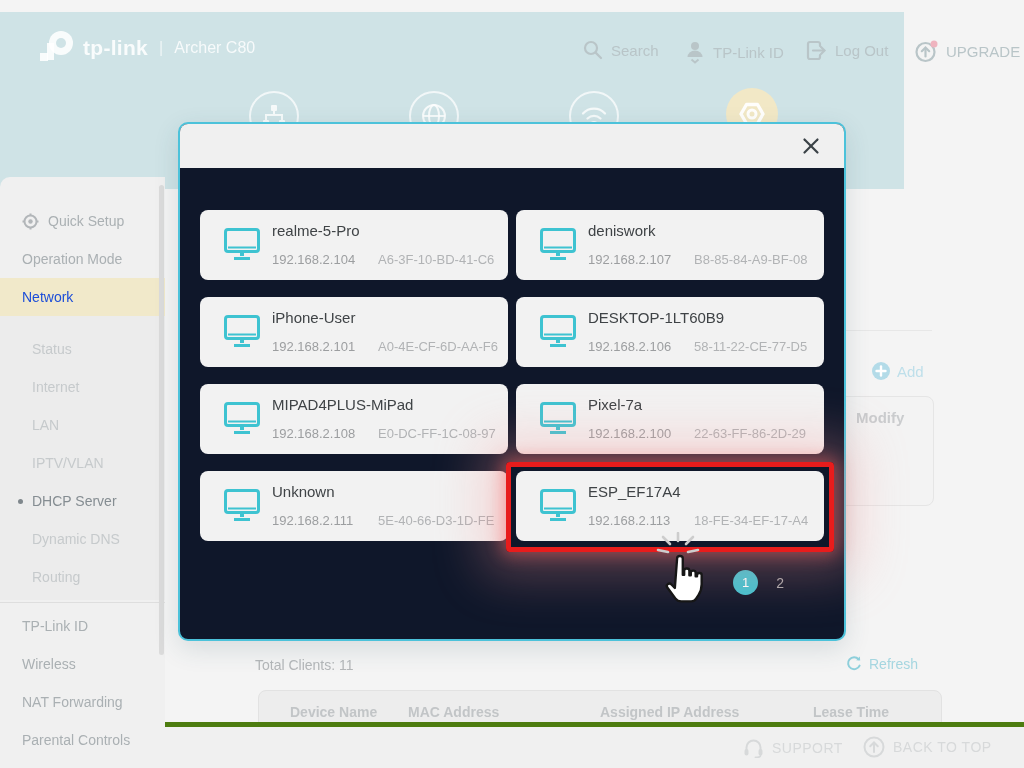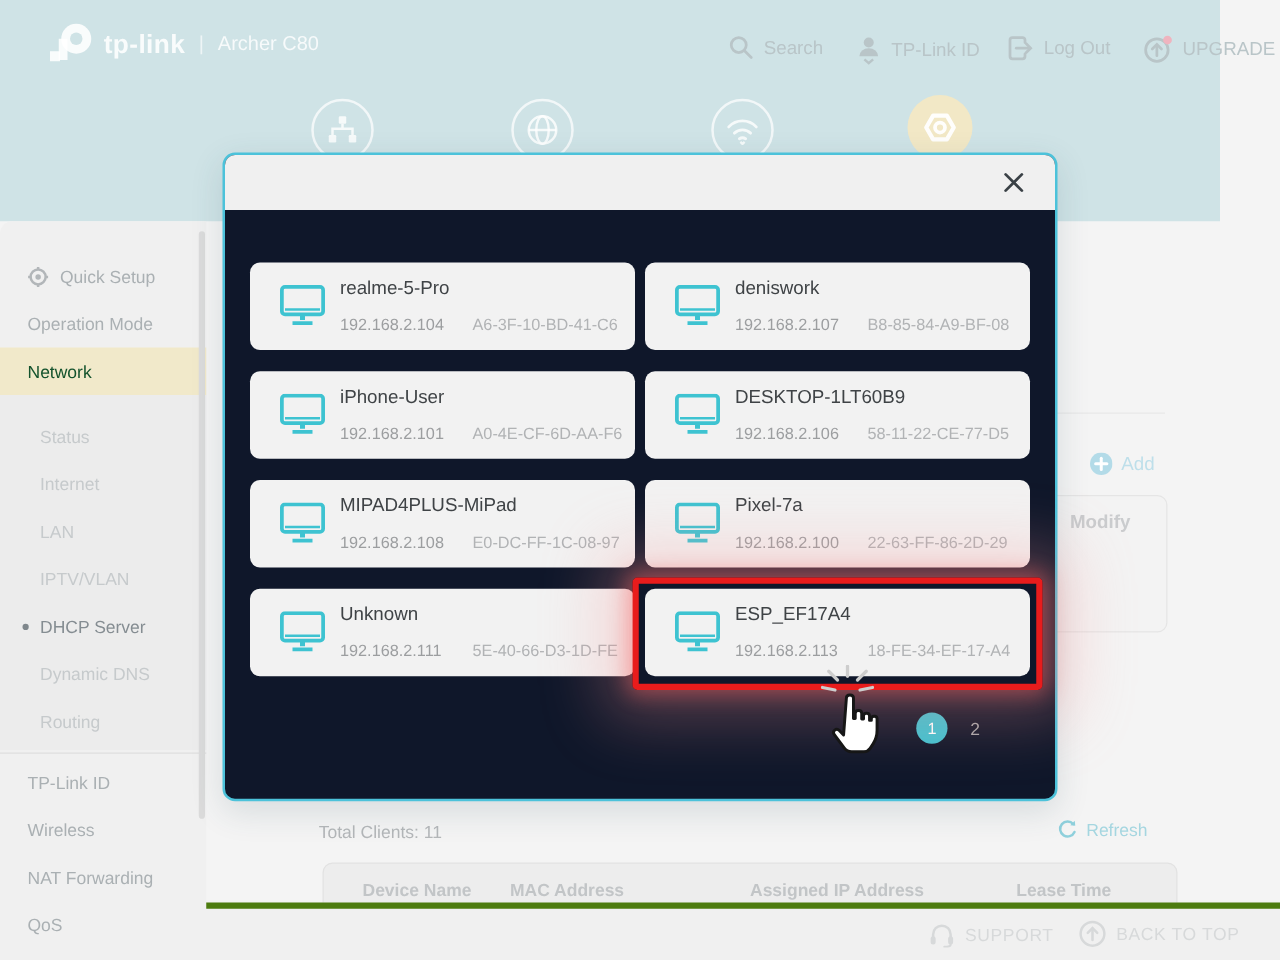--- a/index.html
+++ b/index.html
@@ -1,34 +1,34 @@
 <!DOCTYPE html>
 <html><head>
 <meta charset="utf-8">
 <style>
   html,body{margin:0;padding:0;background:#dfe5e6;}
   .stage{position:relative;width:1024px;height:768px;overflow:hidden;background:#f4f4f4;
          font-family:"Liberation Sans",sans-serif;-webkit-font-smoothing:antialiased;}
 
   
-  .topbar{position:absolute;left:0;top:0;width:976px;height:177px;background:#cfe3e6;}
+  .topbar{position:absolute;left:0;top:12px;width:904px;height:177px;background:#cfe3e6;}
   .logo-block{position:absolute;left:38px;top:16px;display:flex;align-items:center;gap:7px;}
   .brand-text{font-size:21px;font-weight:bold;color:rgba(255,255,255,.88);letter-spacing:.3px;}
   .brand-sep{font-size:16px;color:rgba(255,255,255,.65);margin:0 4px;}
   .brand-model{font-size:16px;color:rgba(255,255,255,.82);}
   .top-menu-item{position:absolute;top:28px;display:flex;align-items:center;gap:8px;
                  font-size:15px;color:#b9c5c8;}
   .nav-circle{position:absolute;top:79px;width:46px;height:46px;border-radius:50%;
               border:2px solid rgba(255,255,255,.72);display:flex;align-items:center;justify-content:center;}
   .nav-circle.active{width:52px;height:52px;top:76px;border:none;background:#f2e8c6;}
 
   .sidebar{position:absolute;left:0;top:177px;width:165px;height:591px;background:#f0f0f0;
            border-top-left-radius:10px;padding-top:25px;box-sizing:border-box;}
   .side-item{height:38px;display:flex;align-items:center;padding-left:22px;font-size:14px;color:#aab0b3;}
-  .side-item.active{background:#f1e9ca;color:#14532d;}
+  .side-item.active{background:#f1e9ca;color:#1d4ed8;}
   .submenu{background:#ececec;padding:14px 0 4px 0;}
   .side-item.sub{padding-left:32px;color:#c6cacc;}
   .side-item.sub.current{padding-left:18px;color:#858d92;}
   .bullet-dot{width:5px;height:5px;border-radius:50%;background:#7f878c;margin-right:9px;}
   .side-divider{height:1px;background:#dedede;margin:2px 0 4px 0;}
   .qs-icon{display:inline-flex;margin-right:9px;}
   .side-scrollbar{position:absolute;left:159px;top:185px;width:5px;height:470px;
                   background:#dbdbdb;border-radius:3px;}
 
   .hairline{position:absolute;left:560px;top:330px;width:372px;height:1px;background:#e7e7e7;}
@@ -203,20 +203,23 @@
     </div>
     <div class="side-divider"></div>
     <div class="side-item">
       <span>TP-Link ID</span>
     </div>
     <div class="side-item">
       <span>Wireless</span>
     </div>
     <div class="side-item">
       <span>NAT Forwarding</span>
+    </div>
+    <div class="side-item">
+      <span>Parental Controls</span>
     </div>
     <div class="side-item">
       <span>QoS</span>
     </div>
   </div>
   <div class="side-scrollbar"></div>
 
   <div class="hairline"></div>
 
   <div class="add-btn">

